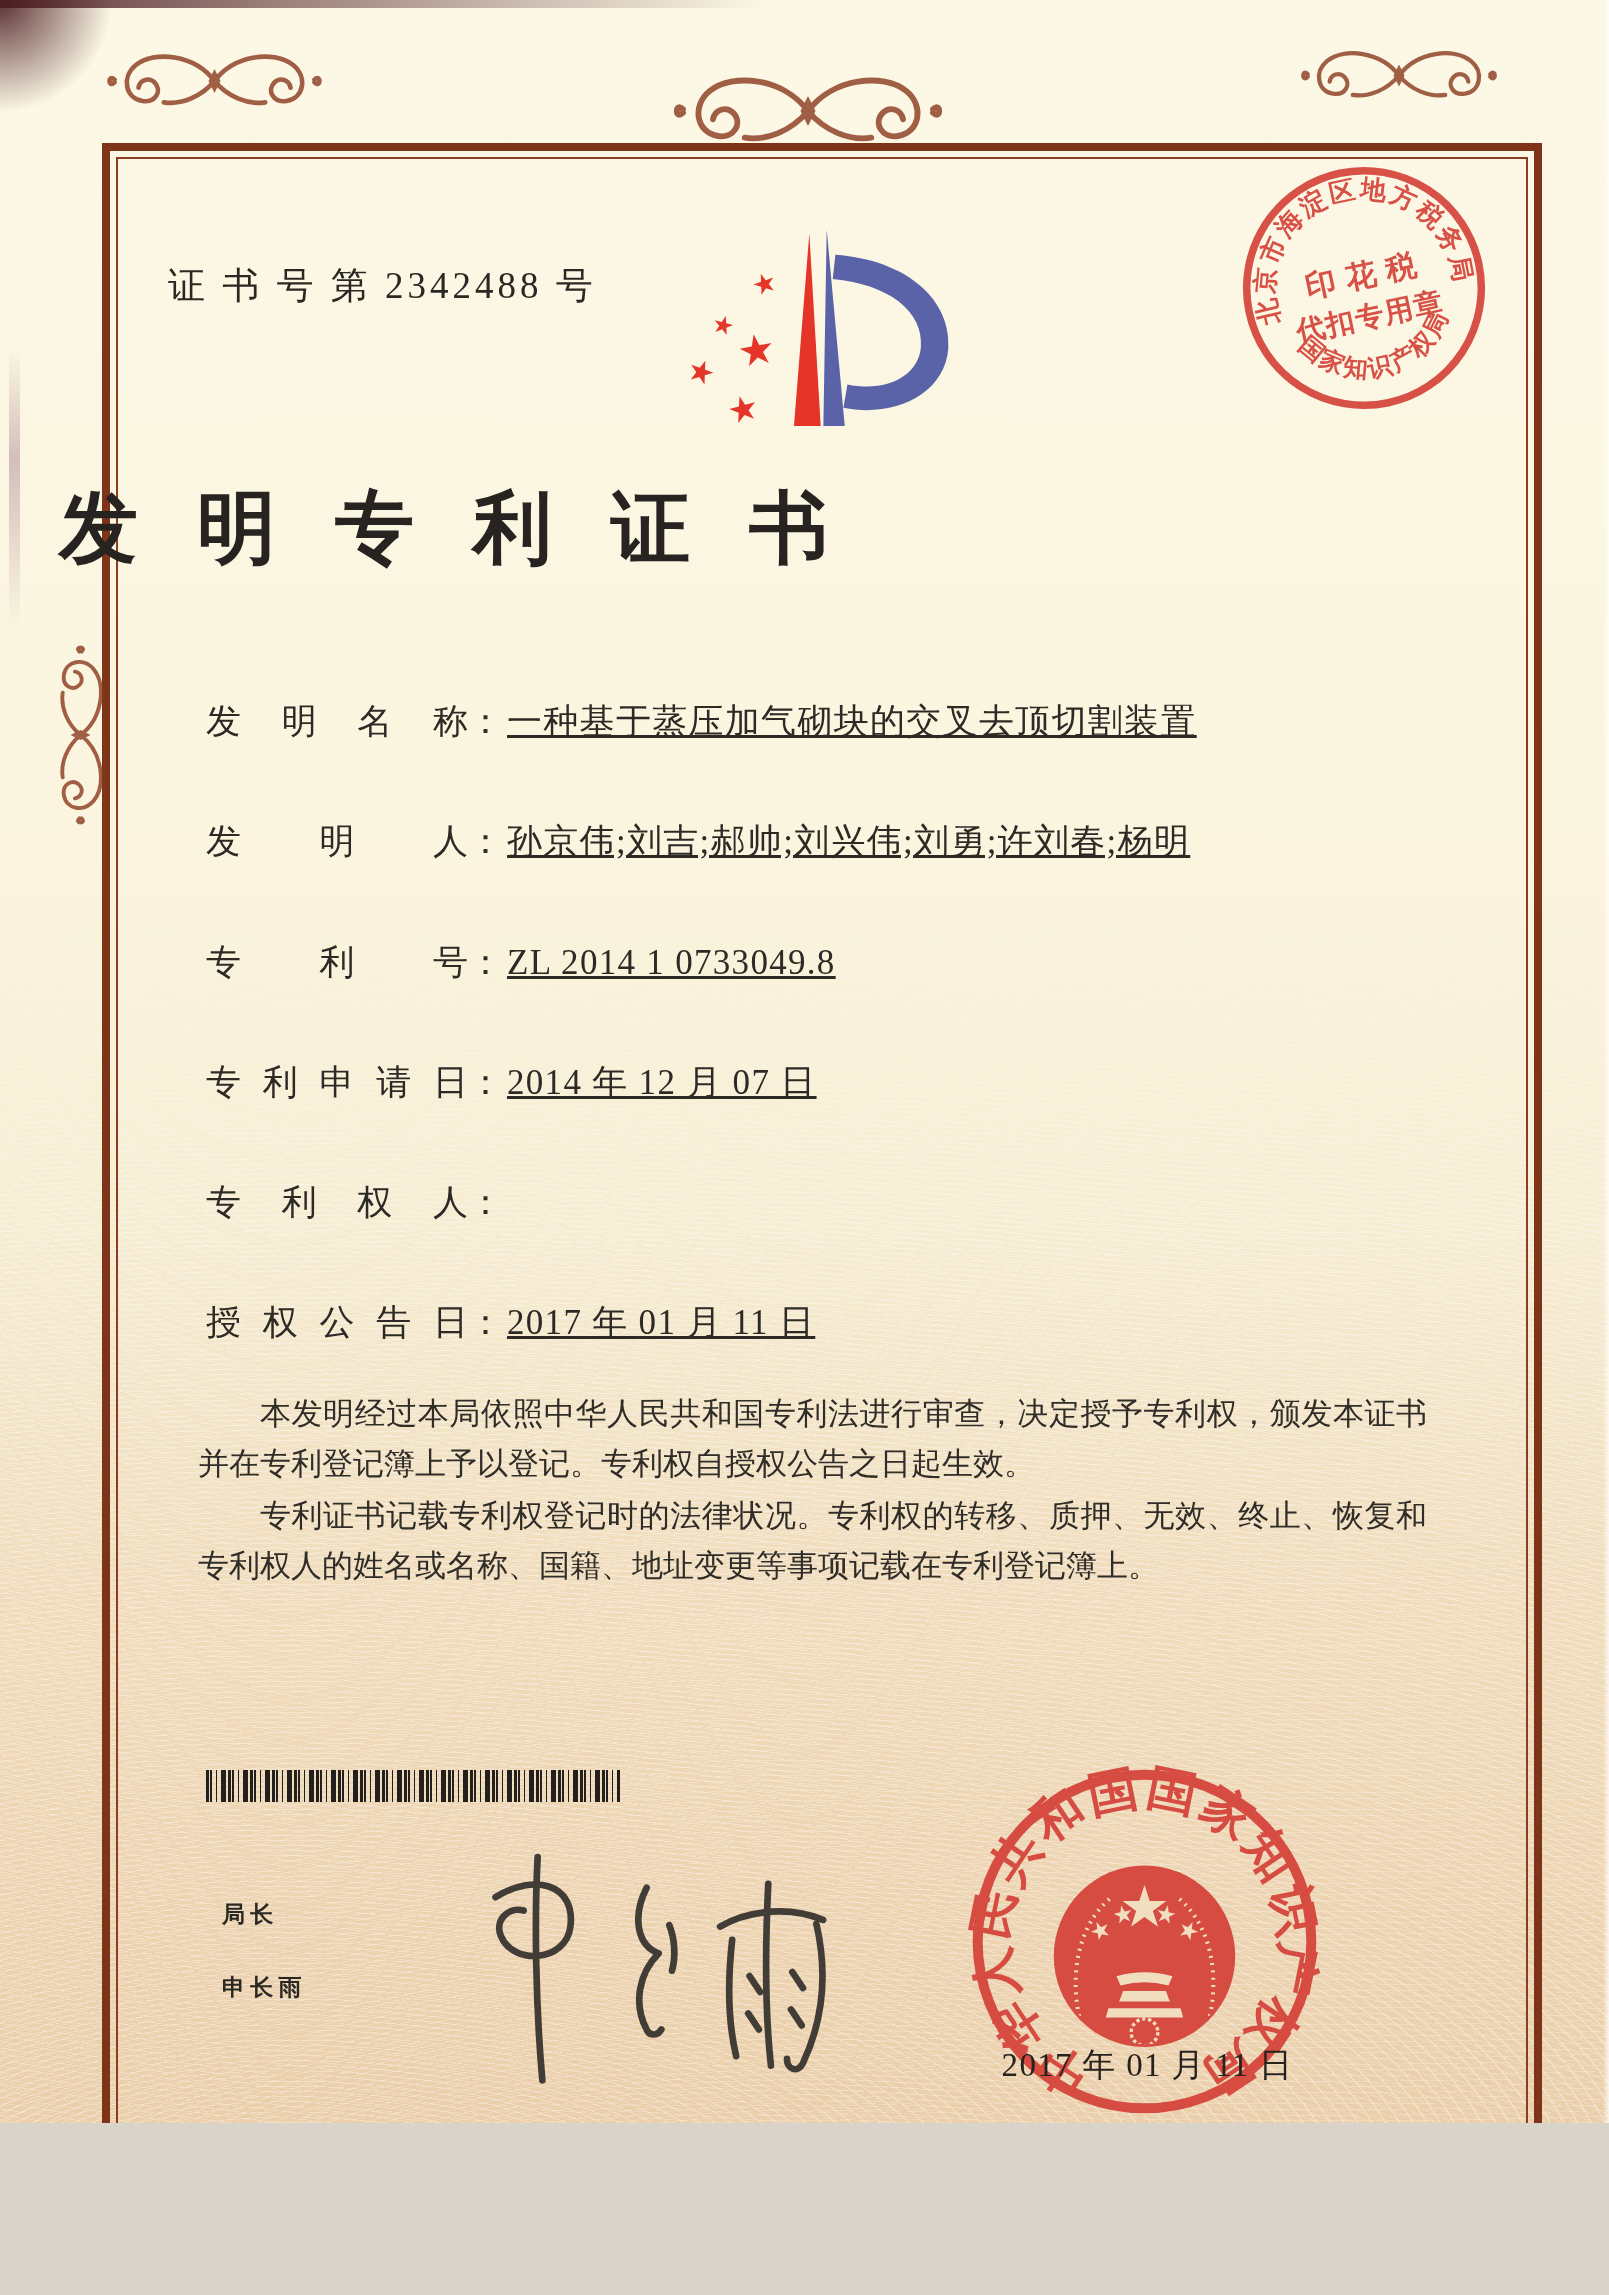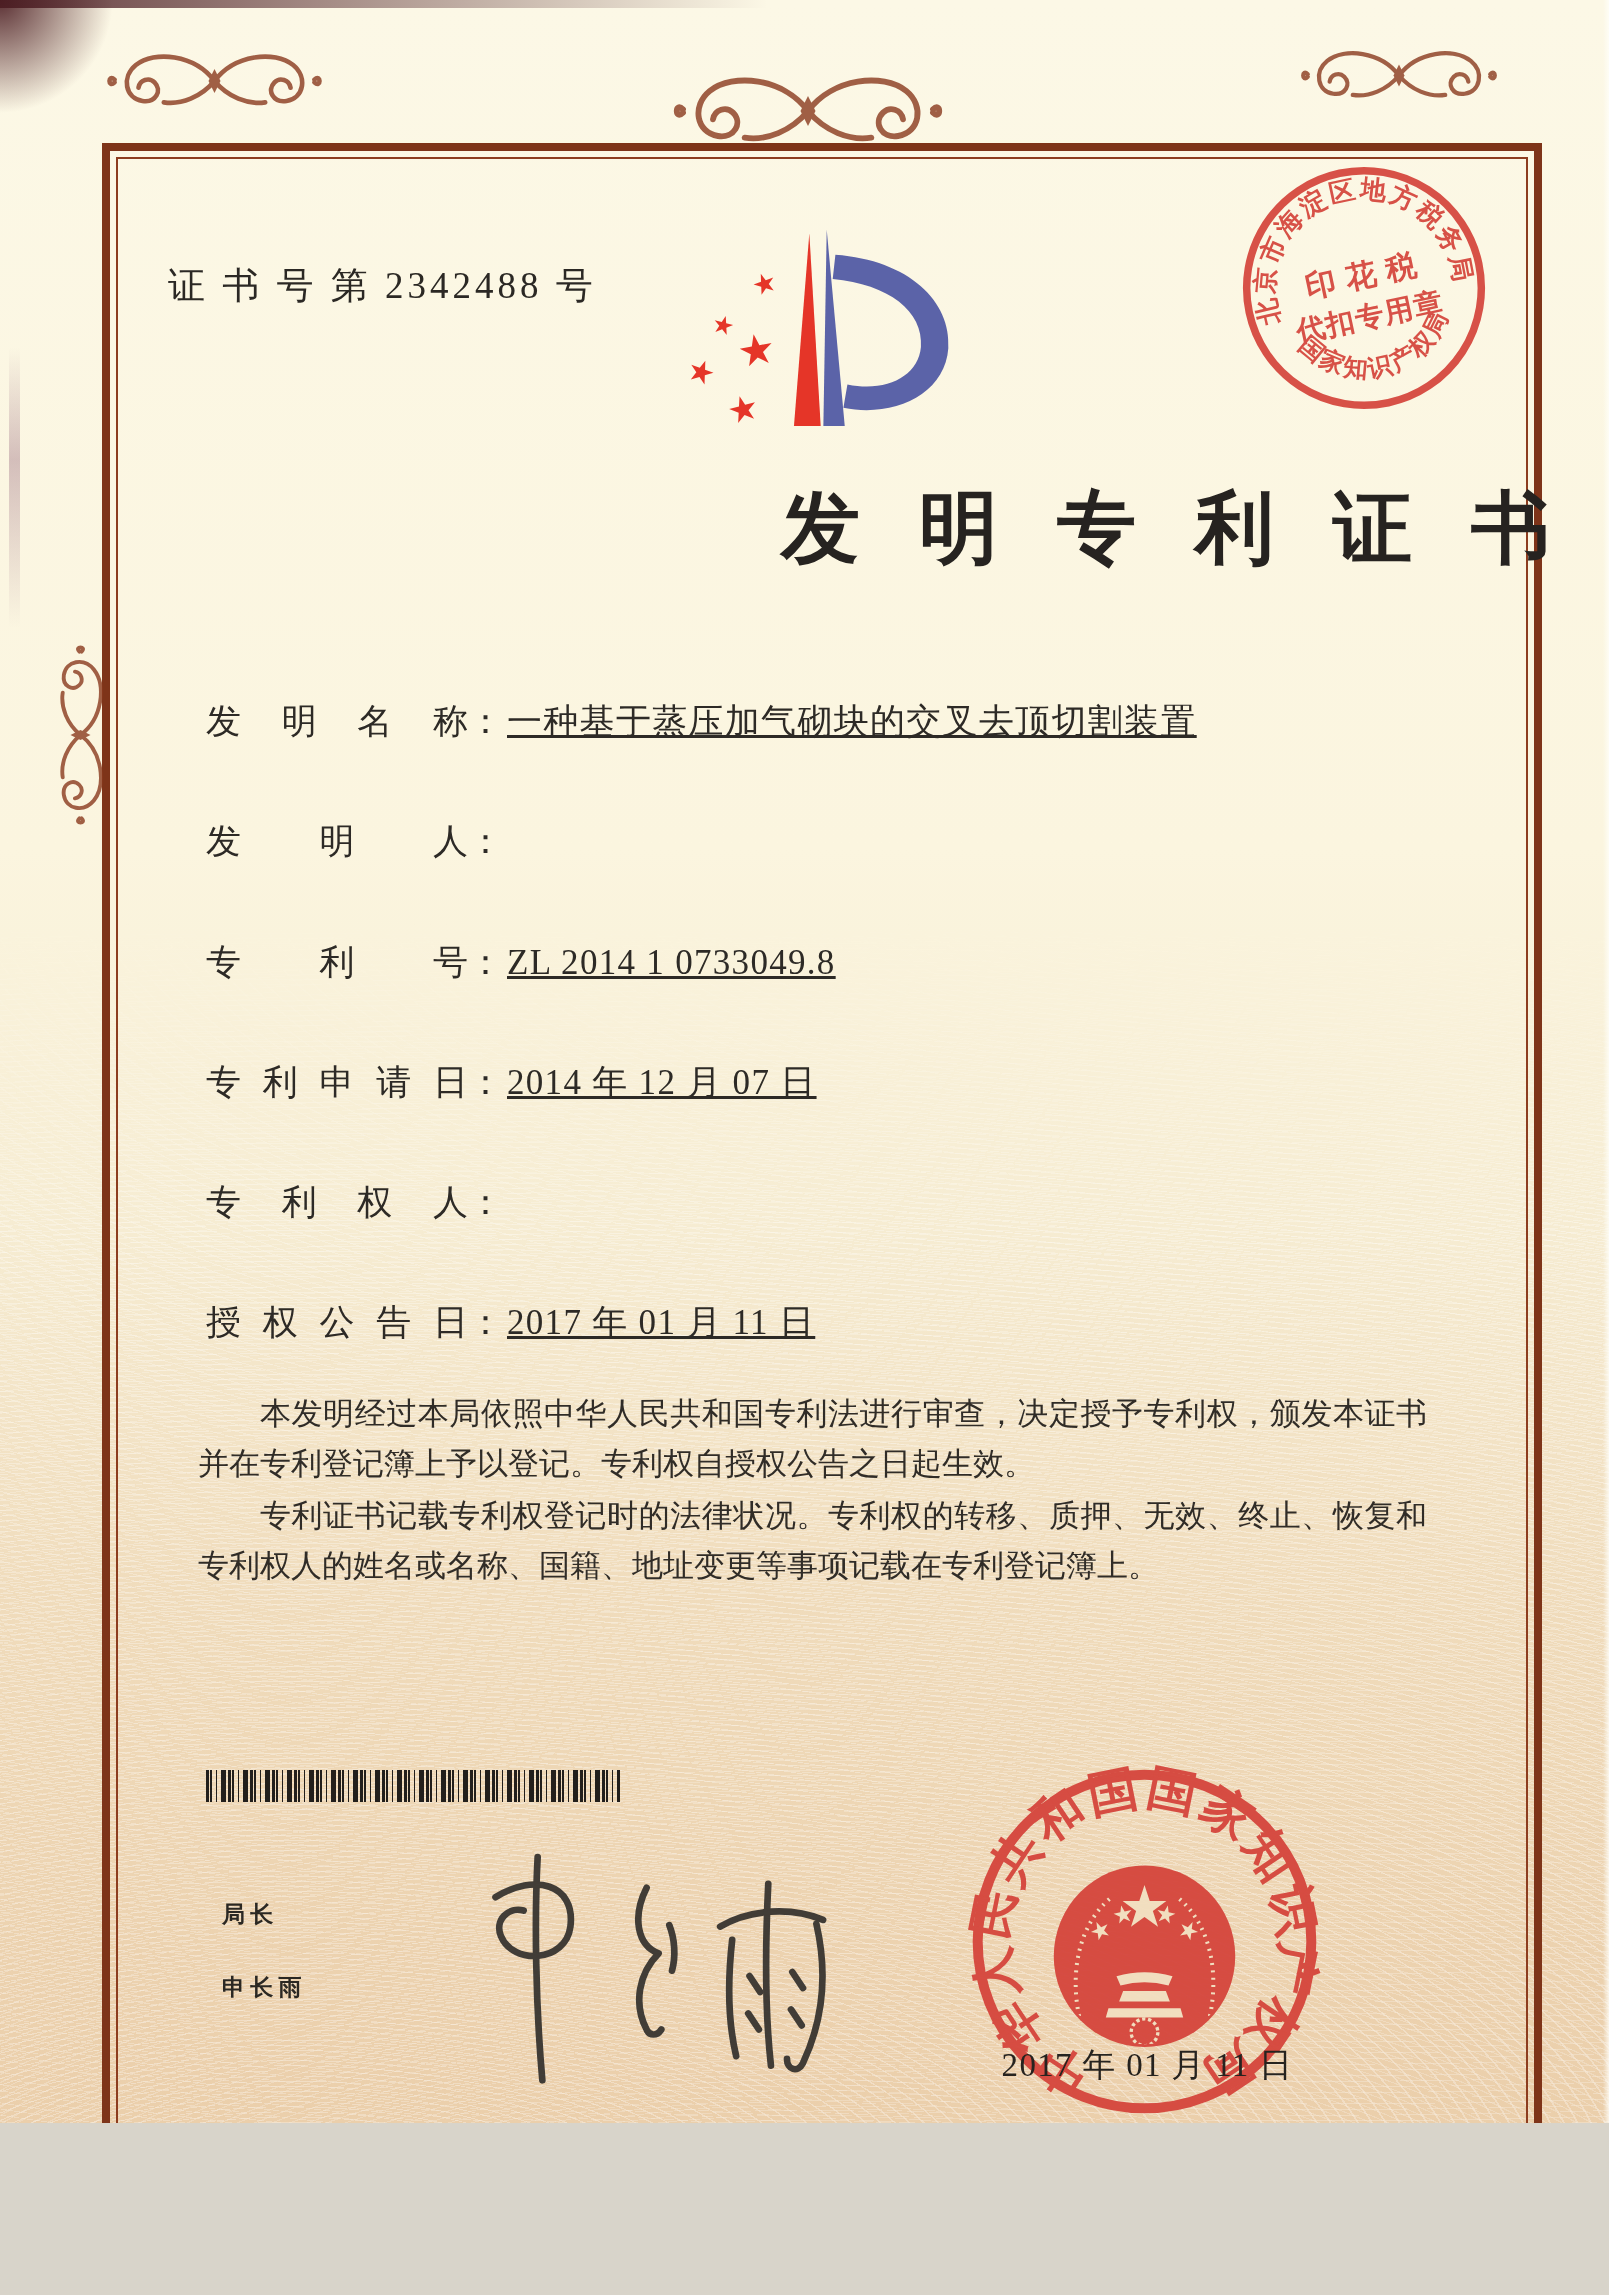--- a/index.html
+++ b/index.html
@@ -13,21 +13,21 @@
       repeating-radial-gradient(601px 254px at 50% 120%, rgba(255,255,255,0) 0 10px, rgba(255,255,255,.4) 10px 12px);
     -webkit-mask-image:linear-gradient(180deg,transparent,#000 26%);
     mask-image:linear-gradient(180deg,transparent,#000 26%);}
   .frame{position:absolute;left:102px;top:143px;width:1440px;height:2056px;
     border:8.7px solid #7e3419;box-sizing:border-box;z-index:1;}
   .frame-inner{position:absolute;inset:6px;border:2.7px solid #8d3d1f;}
   .orn{position:absolute;color:#8a3a1e;opacity:.8;z-index:2;}
   .cert-number{position:absolute;left:168px;top:261px;font-size:37px;letter-spacing:4px;z-index:3;color:#2b2824;}
   .logo{position:absolute;left:663px;top:220px;width:294px;height:224px;z-index:3;}
   .tax-stamp{position:absolute;left:1231px;top:155px;width:266px;height:266px;z-index:5;opacity:.93;}
-  .title{position:absolute;left:0;width:1609px;top:476px;text-align:right;font-size:79px;font-weight:bold;
+  .title{position:absolute;left:0;width:1609px;top:476px;text-align:left;font-size:79px;font-weight:bold;
     letter-spacing:59px;padding-left:59px;box-sizing:border-box;color:#262320;z-index:3;}
   .field-row{position:absolute;left:206px;font-size:35px;display:flex;align-items:baseline;white-space:nowrap;z-index:3;}
   .field-label{display:inline-flex;justify-content:space-between;width:262px;}
   .field-colon{margin-right:4px;}
   .field-value{letter-spacing:1.3px;text-decoration:underline;}
   .paragraphs{position:absolute;left:198px;top:1364px;width:1229px;font-size:31px;line-height:50px;
     text-align:justify;z-index:3;color:#302c27;margin-top:25px;}
   .paragraphs p{margin:0;text-indent:2em;}
   .paragraphs p + p{margin-top:2px;}
   .barcode{position:absolute;left:206px;top:1770px;width:414px;height:32px;z-index:3;
@@ -137,20 +137,21 @@
       <span class="field-colon">：</span>
       <span class="field-value">一种基于蒸压加气砌块的交叉去顶切割装置</span>
   </div>
   <div class="field-row" style="top:818px">
     <span class="field-label jlabel">
         <span>发</span>
         <span>明</span>
         <span>人</span>
       </span>
       <span class="field-colon">：</span>
+      <span class="field-value">孙京伟;刘吉;郝帅;刘兴伟;刘勇;许刘春;杨明</span>
   </div>
   <div class="field-row" style="top:939px">
     <span class="field-label jlabel">
         <span>专</span>
         <span>利</span>
         <span>号</span>
       </span>
       <span class="field-colon">：</span>
       <span class="field-value">ZL 2014 1 0733049.8</span>
   </div>

